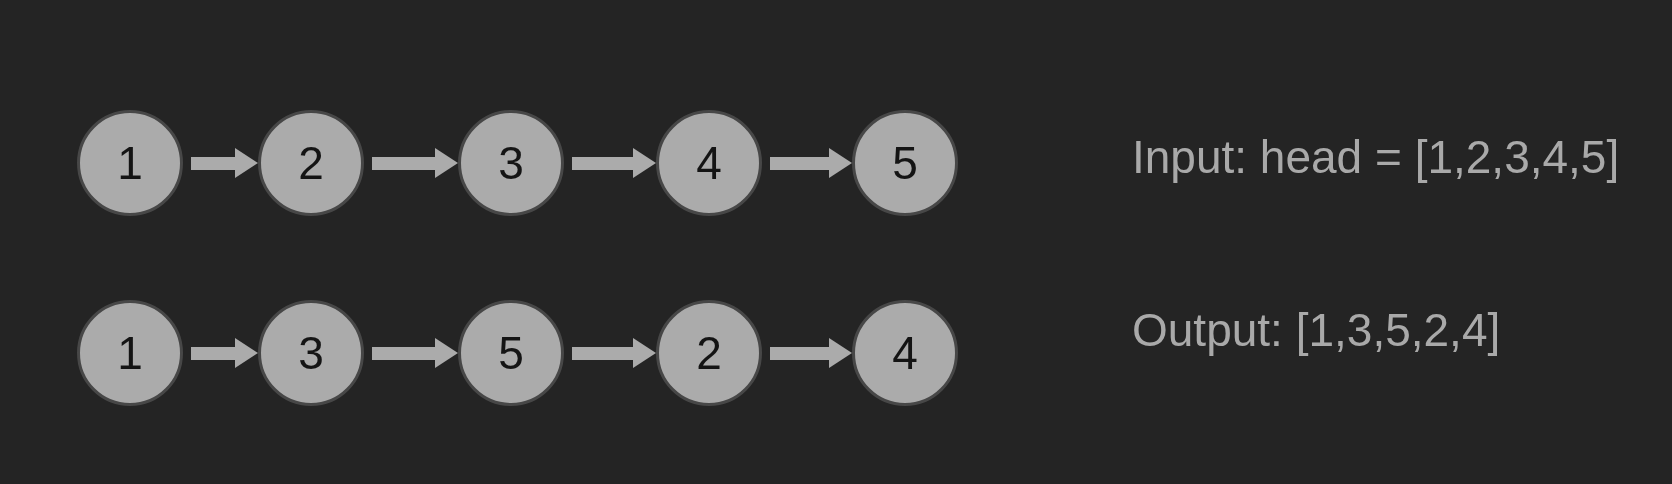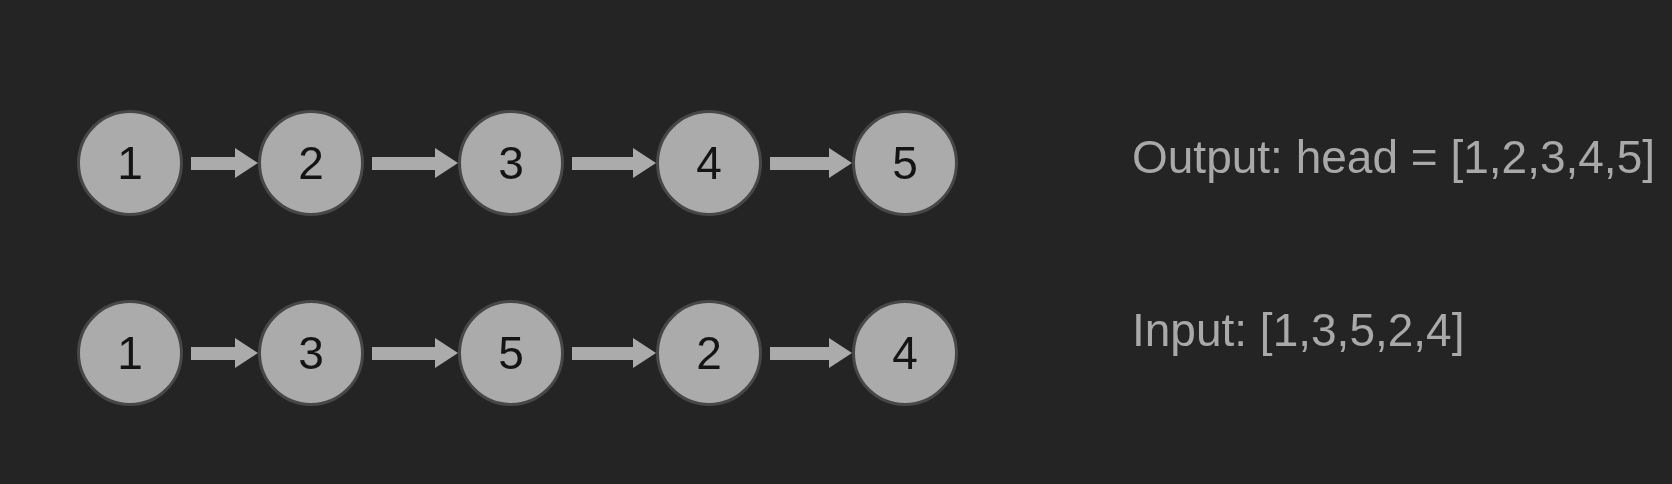--- a/index.html
+++ b/index.html
@@ -123,16 +123,16 @@
     </div>
     <div class="arrow g4">
       <span class="shaft"></span>
       <span class="head"></span>
     </div>
     <div class="node">
       <span class="node-value">4</span>
     </div>
   </div>
 
-  <div class="label label-input">Output: head = [1,2,3,4,5]</div>
-  <div class="label label-output">Input: [1,3,5,2,4]</div>
+  <div class="label label-input">Input: head = [1,2,3,4,5]</div>
+  <div class="label label-output">Output: [1,3,5,2,4]</div>
 
 </div>
 
 </body></html>

